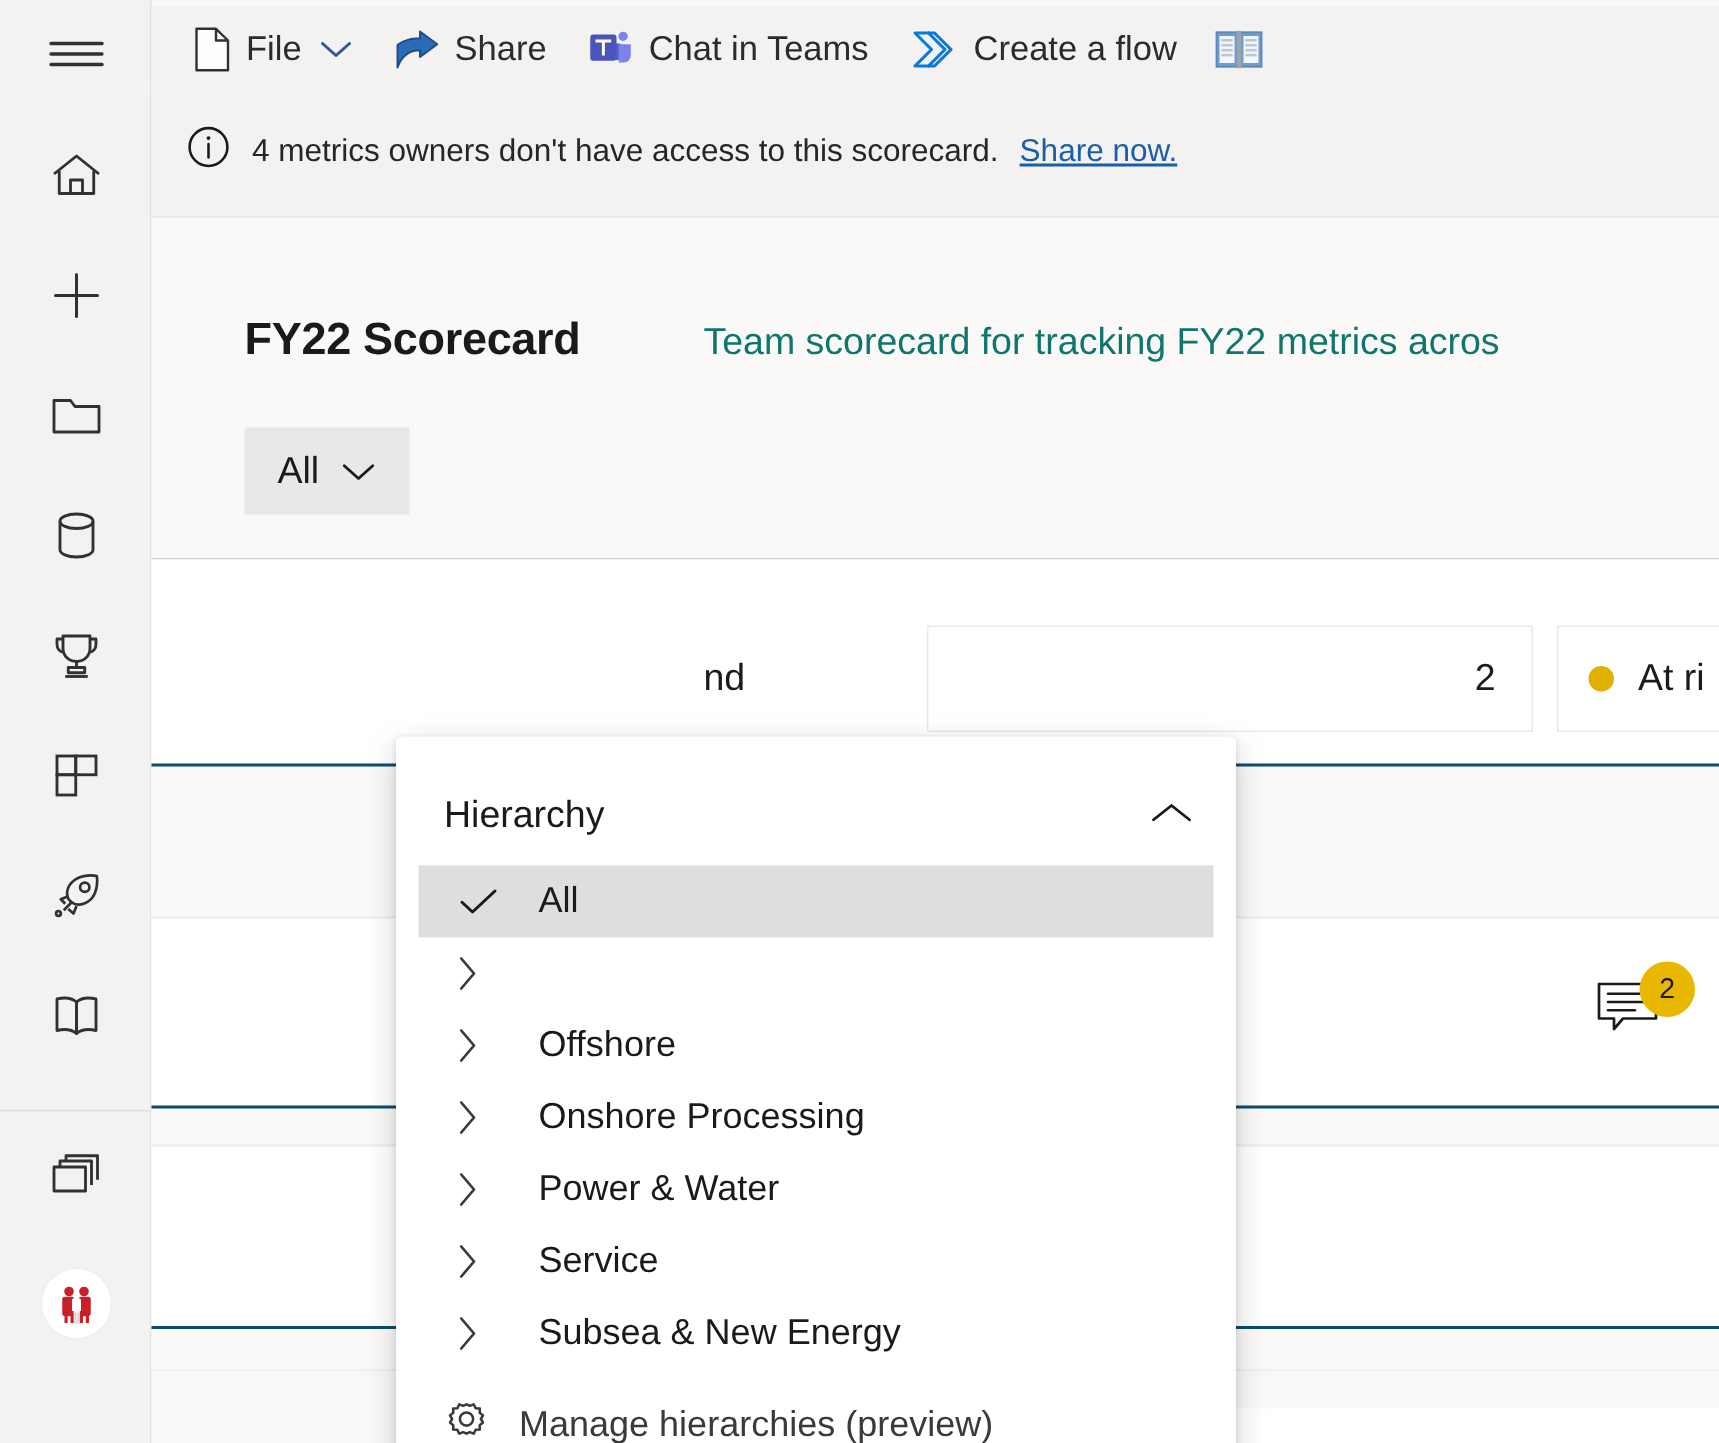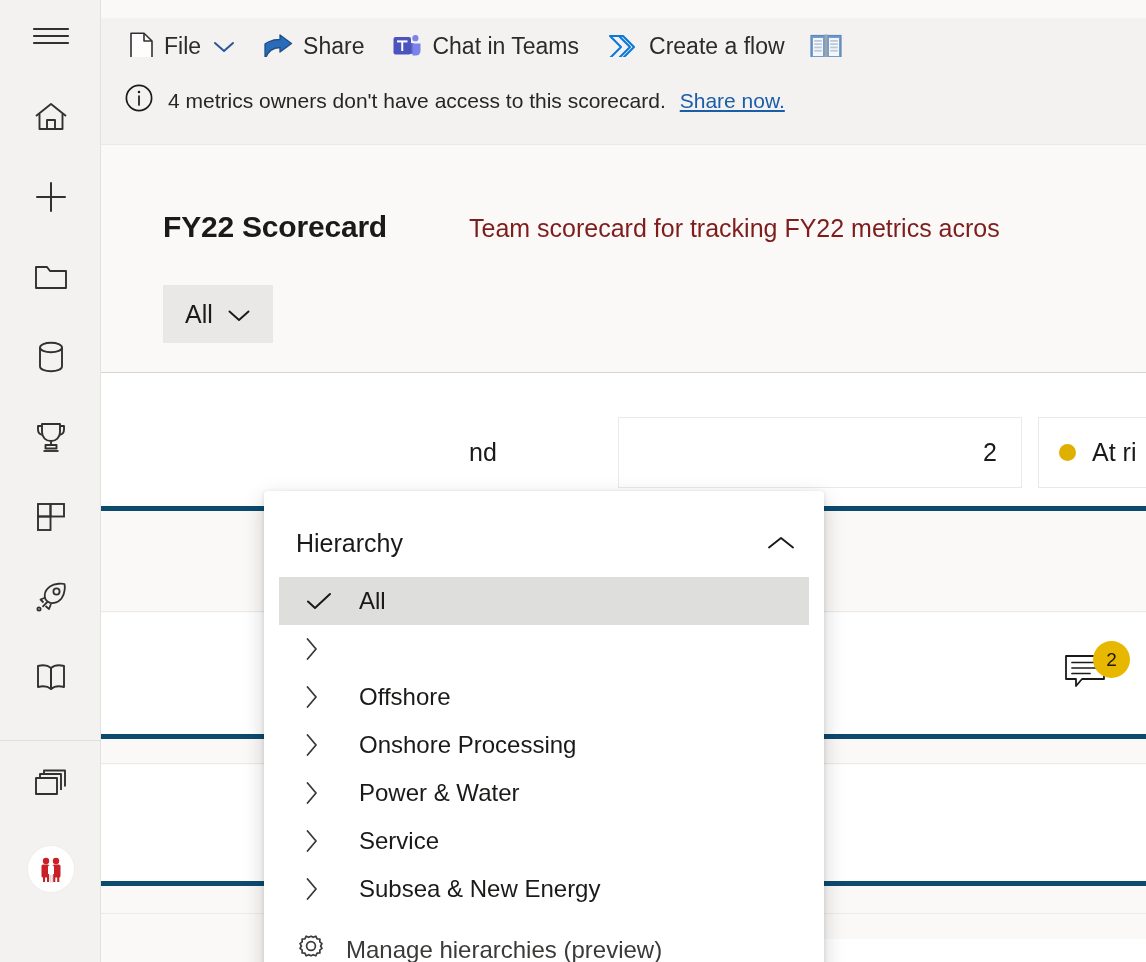--- a/index.html
+++ b/index.html
@@ -32,21 +32,21 @@
   }
   .avatar-circle {
     width: 46px; height: 46px; border-radius: 50%;
     background: #ffffff;
     display: flex; align-items: center; justify-content: center;
     box-shadow: 0 0 0 1px #f0eeec;
   }
 
   
   .cmdbar {
-    position: absolute; left: 101px; top: 18px;
+    position: absolute; left: 101px; top: 4px;
     width: 1045px; height: 57px;
     background: #f3f2f1;
     display: flex; align-items: center;
     padding-left: 18px;
     white-space: nowrap;
     overflow: hidden;
   }
   .cmd {
     display: flex; align-items: center;
     height: 40px;
@@ -87,21 +87,21 @@
   .title-row {
     position: absolute; left: 62px; top: 64px;
     display: flex; align-items: baseline; gap: 12px;
     white-space: nowrap;
   }
   .sc-title {
     font-size: 30px; font-weight: bold; color: #1b1a19;
     letter-spacing: -0.2px;
   }
   .sc-sub {
-    font-size: 25px; color: #7f1d1d;
+    font-size: 25px; color: #0f766e;
     margin-left: 70px;
   }
 
   
   .pill {
     position: absolute; left: 62px; top: 139px;
     height: 58px; min-width: 108px;
     background: #e9e8e7;
     display: flex; align-items: center; justify-content: center;
     gap: 14px;
@@ -112,21 +112,21 @@
 
   
   .tbl { position: absolute; left: 0; top: 226px; width: 1045px; }
   .tbl-hdr-line {
     position: absolute; left: 0; top: 0; width: 1045px; height: 1px;
     background: #d6d4d2;
   }
   .row {
     position: absolute; left: 0; width: 1045px;
     background: #ffffff;
-    border-bottom: 5px solid #0c4a6e;
+    border-bottom: 2px solid #0c4a6e;
   }
   .row.band { background: #faf9f8; border-bottom: 1px solid #edebe9; }
   .accent {
     position: absolute; left: 204px; width: 10px;
     background: #16bddd;
   }
   .cell-name {
     position: absolute;
     font-size: 25px; color: #1b1a19;
     white-space: nowrap;

